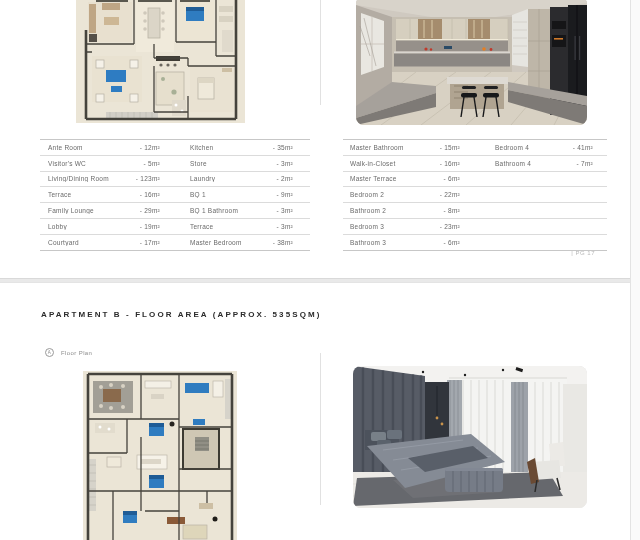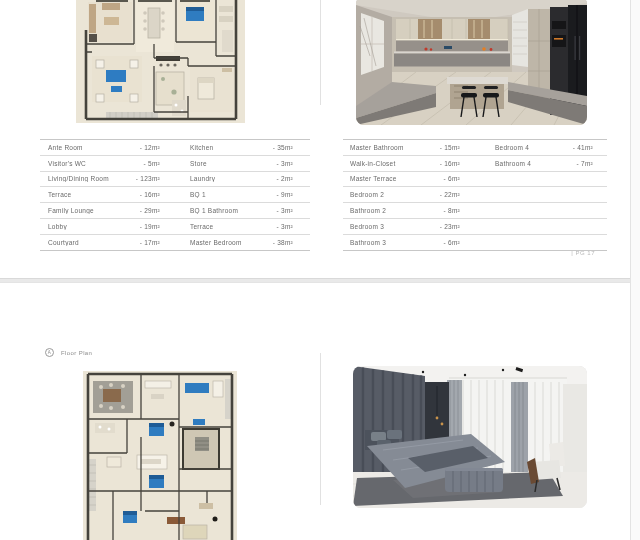--- a/index.html
+++ b/index.html
@@ -265,20 +265,21 @@
       </div>
     </div>
 
     <div class="pgnum">| PG 17</div>
   </div>
 
   <div class="page-gap"></div>
 
   <div class="page page2">
 
+    <div class="heading">APARTMENT B - FLOOR AREA (APPROX. 535SQM)</div>
 
     <div class="figlabel">
       <span class="marker">A</span>
       <span>Floor Plan</span>
     </div>
 
     <svg class="plan plan2" viewBox="0 0 154 169">
       <rect width="154" height="169" fill="#ebe5d6"></rect>
 
       <rect x="10" y="10" width="40" height="32" fill="#a29f96"></rect>

